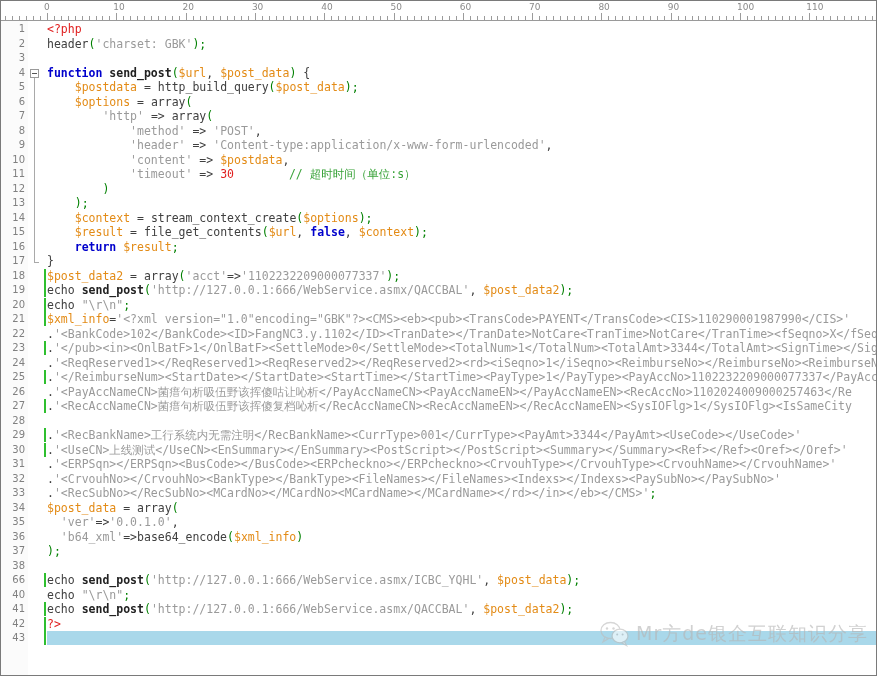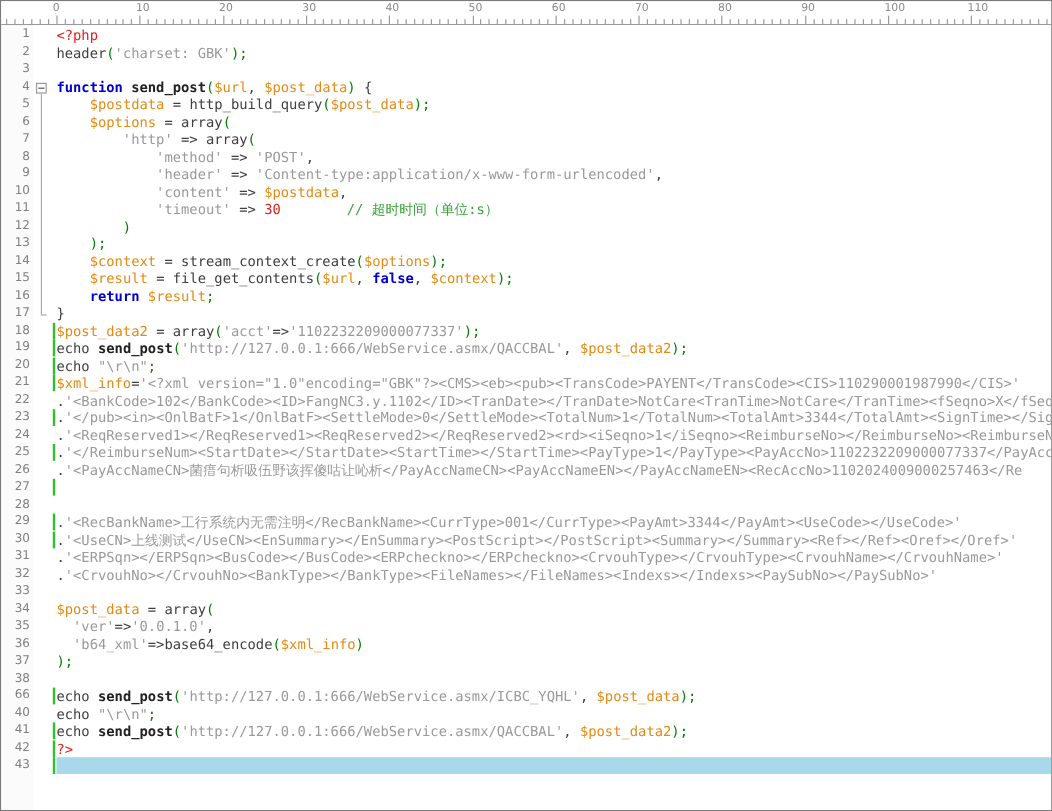--- a/index.html
+++ b/index.html
@@ -363,30 +363,45 @@
       <div class="cline" style="top:233.0px"><span class="t-plain">}</span></div>
       <div class="cline" style="top:247.5px"><span class="t-var">$post_data2</span> <span class="t-plain">=</span> <span class="t-plain">array</span><span class="t-op">(</span><span class="t-str">'acct'</span><span class="t-plain">=&gt;</span><span class="t-str">'1102232209000077337'</span><span class="t-op">);</span></div>
       <div class="cline" style="top:262.0px"><span class="t-plain">echo</span> <span class="t-fn">send_post</span><span class="t-op">(</span><span class="t-str">'http://127.0.0.1:666/WebService.asmx/QACCBAL'</span><span class="t-plain">,</span> <span class="t-var">$post_data2</span><span class="t-op">);</span></div>
       <div class="cline" style="top:276.5px"><span class="t-plain">echo</span> <span class="t-str">"\r\n"</span><span class="t-op">;</span></div>
       <div class="cline" style="top:291.0px"><span class="t-var">$xml_info</span><span class="t-plain">=</span><span class="t-str">'&lt;?xml version="1.0"encoding="GBK"?&gt;&lt;CMS&gt;&lt;eb&gt;&lt;pub&gt;&lt;TransCode&gt;PAYENT&lt;/TransCode&gt;&lt;CIS&gt;110290001987990&lt;/CIS&gt;'</span></div>
       <div class="cline" style="top:305.5px"><span class="t-plain">.</span><span class="t-str">'&lt;BankCode&gt;102&lt;/BankCode&gt;&lt;ID&gt;FangNC3.y.1102&lt;/ID&gt;&lt;TranDate&gt;&lt;/TranDate&gt;NotCare&lt;TranTime&gt;NotCare&lt;/TranTime&gt;&lt;fSeqno&gt;X&lt;/fSeqn</span></div>
       <div class="cline" style="top:320.0px"><span class="t-plain">.</span><span class="t-str">'&lt;/pub&gt;&lt;in&gt;&lt;OnlBatF&gt;1&lt;/OnlBatF&gt;&lt;SettleMode&gt;0&lt;/SettleMode&gt;&lt;TotalNum&gt;1&lt;/TotalNum&gt;&lt;TotalAmt&gt;3344&lt;/TotalAmt&gt;&lt;SignTime&gt;&lt;/Sign</span></div>
       <div class="cline" style="top:334.5px"><span class="t-plain">.</span><span class="t-str">'&lt;ReqReserved1&gt;&lt;/ReqReserved1&gt;&lt;ReqReserved2&gt;&lt;/ReqReserved2&gt;&lt;rd&gt;&lt;iSeqno&gt;1&lt;/iSeqno&gt;&lt;ReimburseNo&gt;&lt;/ReimburseNo&gt;&lt;ReimburseNu</span></div>
       <div class="cline" style="top:349.0px"><span class="t-plain">.</span><span class="t-str">'&lt;/ReimburseNum&gt;&lt;StartDate&gt;&lt;/StartDate&gt;&lt;StartTime&gt;&lt;/StartTime&gt;&lt;PayType&gt;1&lt;/PayType&gt;&lt;PayAccNo&gt;1102232209000077337&lt;/PayAccN</span></div>
       <div class="cline" style="top:363.5px"><span class="t-plain">.</span><span class="t-str">'&lt;PayAccNameCN&gt;菌瘄句析吸伍野该挥傻咕让吣析&lt;/PayAccNameCN&gt;&lt;PayAccNameEN&gt;&lt;/PayAccNameEN&gt;&lt;RecAccNo&gt;1102024009000257463&lt;/Re</span></div>
+      <div class="cline" style="top:378.0px"><span class="t-plain">.</span><span class="t-str">'&lt;RecAccNameCN&gt;菌瘄句析吸伍野该挥傻复档吣析&lt;/RecAccNameCN&gt;&lt;RecAccNameEN&gt;&lt;/RecAccNameEN&gt;&lt;SysIOFlg&gt;1&lt;/SysIOFlg&gt;&lt;IsSameCity</span></div>
       <div class="cline" style="top:407.0px"><span class="t-plain">.</span><span class="t-str">'&lt;RecBankName&gt;工行系统内无需注明&lt;/RecBankName&gt;&lt;CurrType&gt;001&lt;/CurrType&gt;&lt;PayAmt&gt;3344&lt;/PayAmt&gt;&lt;UseCode&gt;&lt;/UseCode&gt;'</span></div>
       <div class="cline" style="top:421.5px"><span class="t-plain">.</span><span class="t-str">'&lt;UseCN&gt;上线测试&lt;/UseCN&gt;&lt;EnSummary&gt;&lt;/EnSummary&gt;&lt;PostScript&gt;&lt;/PostScript&gt;&lt;Summary&gt;&lt;/Summary&gt;&lt;Ref&gt;&lt;/Ref&gt;&lt;Oref&gt;&lt;/Oref&gt;'</span></div>
       <div class="cline" style="top:436.0px"><span class="t-plain">.</span><span class="t-str">'&lt;ERPSqn&gt;&lt;/ERPSqn&gt;&lt;BusCode&gt;&lt;/BusCode&gt;&lt;ERPcheckno&gt;&lt;/ERPcheckno&gt;&lt;CrvouhType&gt;&lt;/CrvouhType&gt;&lt;CrvouhName&gt;&lt;/CrvouhName&gt;'</span></div>
       <div class="cline" style="top:450.5px"><span class="t-plain">.</span><span class="t-str">'&lt;CrvouhNo&gt;&lt;/CrvouhNo&gt;&lt;BankType&gt;&lt;/BankType&gt;&lt;FileNames&gt;&lt;/FileNames&gt;&lt;Indexs&gt;&lt;/Indexs&gt;&lt;PaySubNo&gt;&lt;/PaySubNo&gt;'</span></div>
+      <div class="cline" style="top:465.0px"><span class="t-plain">.</span><span class="t-str">'&lt;RecSubNo&gt;&lt;/RecSubNo&gt;&lt;MCardNo&gt;&lt;/MCardNo&gt;&lt;MCardName&gt;&lt;/MCardName&gt;&lt;/rd&gt;&lt;/in&gt;&lt;/eb&gt;&lt;/CMS&gt;'</span><span class="t-op">;</span></div>
       <div class="cline" style="top:479.5px"><span class="t-var">$post_data</span> <span class="t-plain">=</span> <span class="t-plain">array</span><span class="t-op">(</span></div>
       <div class="cline" style="top:494.0px">  <span class="t-str">'ver'</span><span class="t-plain">=&gt;</span><span class="t-str">'0.0.1.0'</span><span class="t-plain">,</span></div>
       <div class="cline" style="top:508.5px">  <span class="t-str">'b64_xml'</span><span class="t-plain">=&gt;</span><span class="t-plain">base64_encode</span><span class="t-op">(</span><span class="t-var">$xml_info</span><span class="t-op">)</span></div>
       <div class="cline" style="top:523.0px"><span class="t-op">);</span></div>
       <div class="cline" style="top:537.5px">​</div>
       <div class="cline" style="top:552.0px"><span class="t-plain">echo</span> <span class="t-fn">send_post</span><span class="t-op">(</span><span class="t-str">'http://127.0.0.1:666/WebService.asmx/ICBC_YQHL'</span><span class="t-plain">,</span> <span class="t-var">$post_data</span><span class="t-op">);</span></div>
       <div class="cline" style="top:566.5px"><span class="t-plain">echo</span> <span class="t-str">"\r\n"</span><span class="t-op">;</span></div>
       <div class="cline" style="top:581.0px"><span class="t-plain">echo</span> <span class="t-fn">send_post</span><span class="t-op">(</span><span class="t-str">'http://127.0.0.1:666/WebService.asmx/QACCBAL'</span><span class="t-plain">,</span> <span class="t-var">$post_data2</span><span class="t-op">);</span></div>
       <div class="cline" style="top:595.5px"><span class="t-tag">?&gt;</span></div>
       <div class="cline hl" style="top:610.0px">​</div>
     </div>
 
+  <div id="watermark">
+    <svg width="30" height="26" viewBox="0 0 30 26">
+      <ellipse cx="10.5" cy="9.5" rx="9.5" ry="8" fill="none" stroke="#bdbdbd" stroke-width="1.3"></ellipse>
+      <path d="M5 16 L3 21 L8.5 17.6 Z" fill="none" stroke="#bdbdbd" stroke-width="1.3"></path>
+      <circle cx="7" cy="7.5" r="1.2" fill="#bdbdbd"></circle>
+      <circle cx="13.5" cy="7.5" r="1.2" fill="#bdbdbd"></circle>
+      <ellipse cx="20" cy="15" rx="8" ry="6.8" fill="#ffffff" stroke="#bdbdbd" stroke-width="1.3"></ellipse>
+      <path d="M24.5 20.5 L26.5 24.5 L21.6 21.8 Z" fill="#ffffff" stroke="#bdbdbd" stroke-width="1.3"></path>
+      <circle cx="17.2" cy="13.5" r="1" fill="#bdbdbd"></circle>
+      <circle cx="22.6" cy="13.5" r="1" fill="#bdbdbd"></circle>
+    </svg>
+    <span class="wm-text">Mr方de银企互联知识分享</span>
+  </div>
 
 </div>
 
 </body></html>

